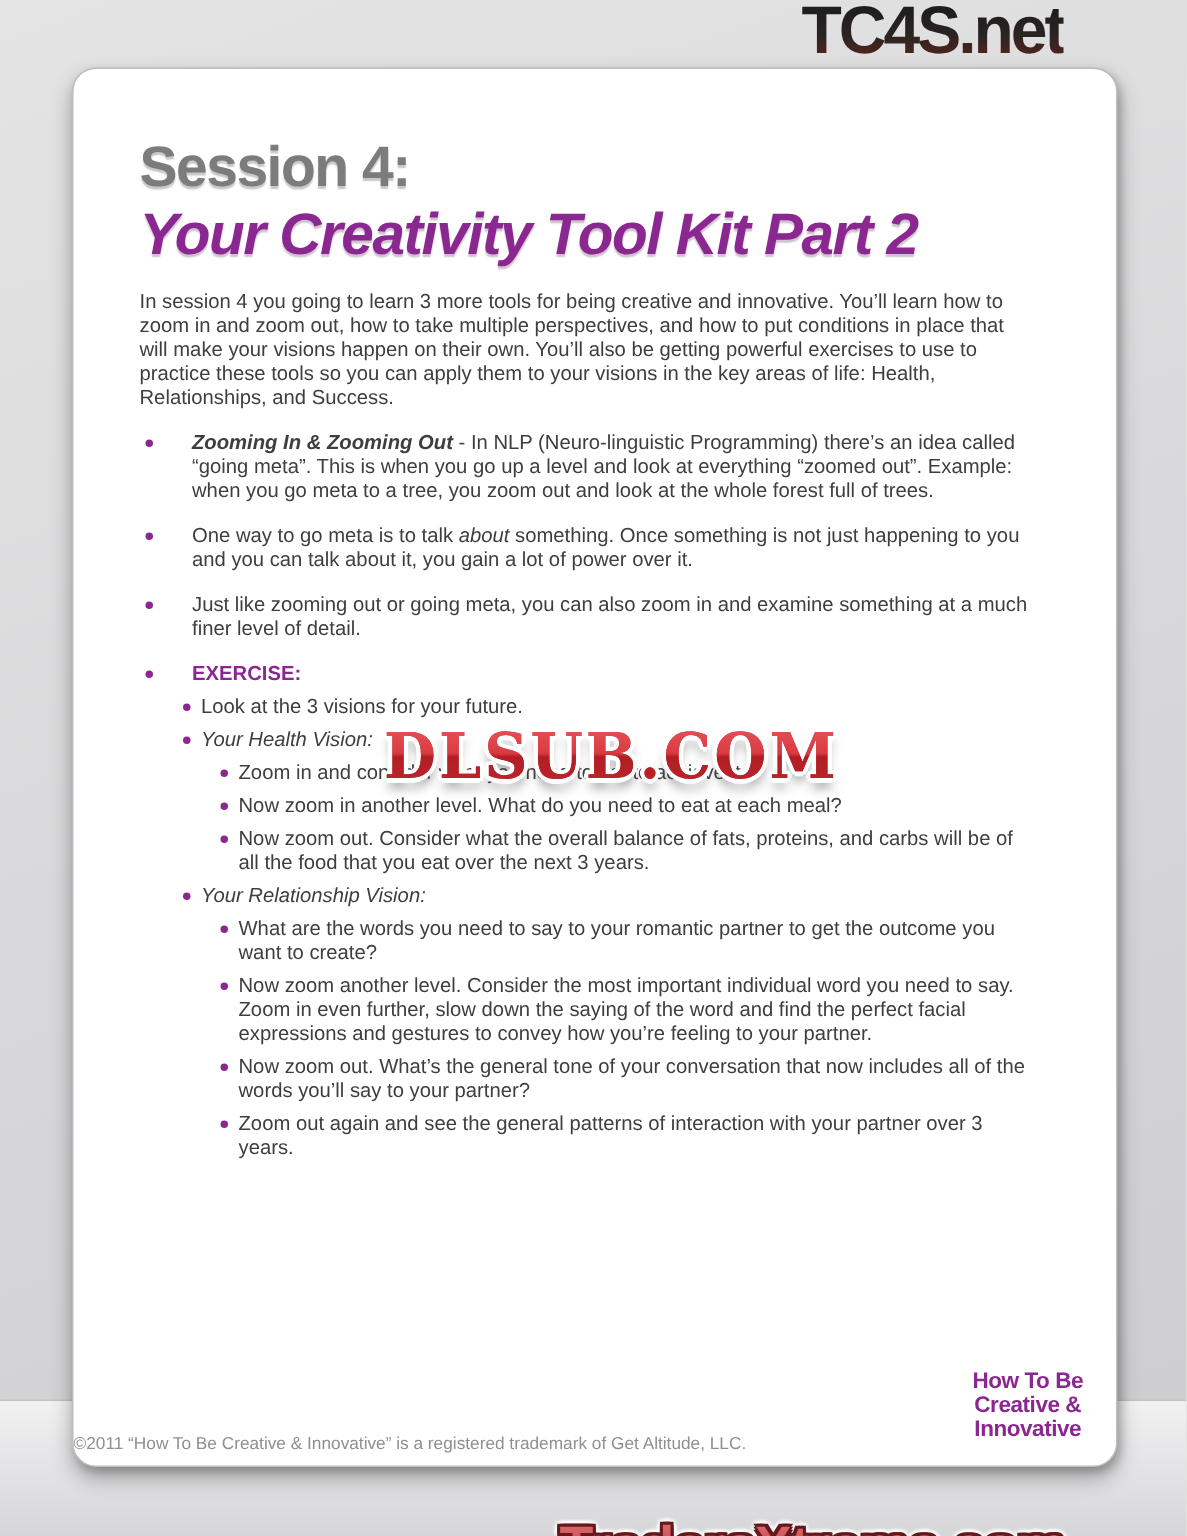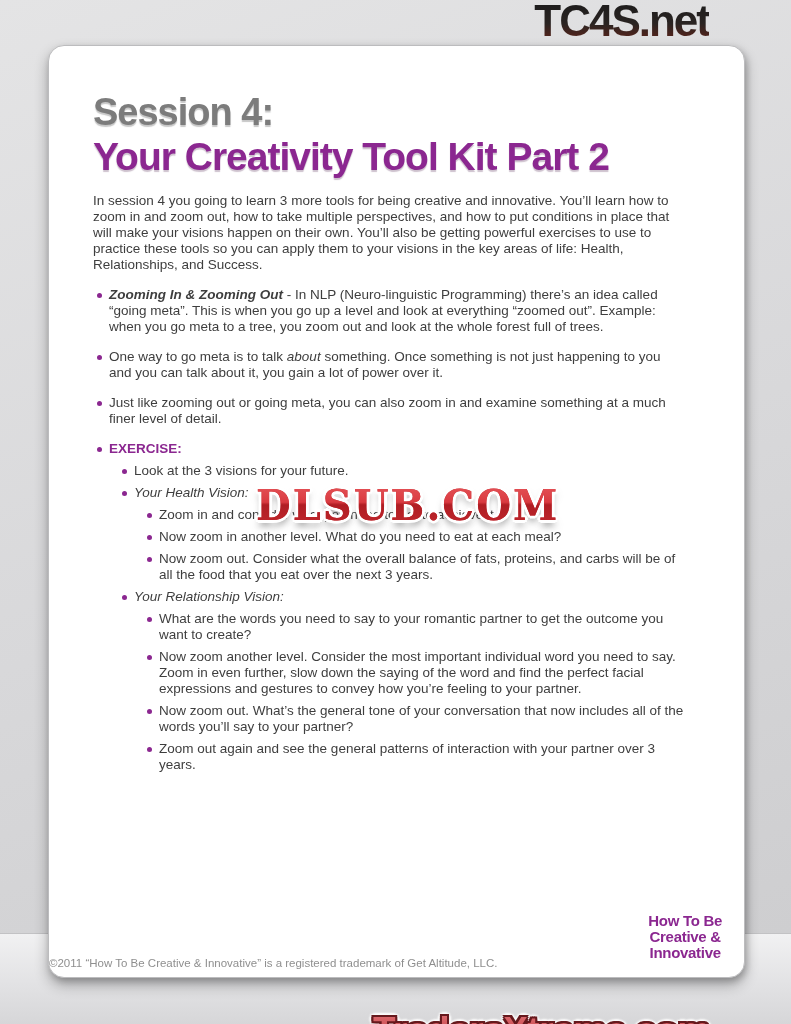--- a/index.html
+++ b/index.html
@@ -56,33 +56,34 @@
     color: var(--heading-gray);
     text-shadow: 0 2px 1px rgba(70,70,70,0.30);
     line-height: 44px;
   }
   .page-title {
     font-size: 39px; font-weight: bold; letter-spacing: -1px;
     color: var(--purple);
     text-shadow: 0 2px 1px rgba(60,10,60,0.25);
     line-height: 45px;
     margin-bottom: 14px;
+    font-style: italic;
   }
   .intro {
     font-size: 13.5px; line-height: 16px; color: var(--body-text);
     margin: 0;
   }
 
   .bullet-list { margin-top: 10px; }
   .li { display: flex; align-items: flex-start; margin-bottom: 6px;
         font-size: 13.5px; line-height: 16px; color: var(--body-text); }
   .li .dot { width: 5px; height: 5px; border-radius: 50%;
              background: var(--purple); flex: none;
              margin: 6px 7px 0 0; }
-  .level1 { padding-left: 4px;  margin-top: 14px; }
+  .level1 { padding-left: 4px;  margin-top: 14px; gap: 19px; }
   .level2 { padding-left: 29px; margin-top: 2px; }
   .level3 { padding-left: 54px; }
   .seg-bi { font-weight: bold; font-style: italic; }
   .seg-i  { font-style: italic; margin-top: 31px; }
   .seg-bp { font-weight: bold; color: var(--purple); }
   .li.italic-line .txt { font-style: italic; }
 
   .footer-line {
     position: absolute; left: 0; right: 60px; bottom: 8px;
     text-align: left;

